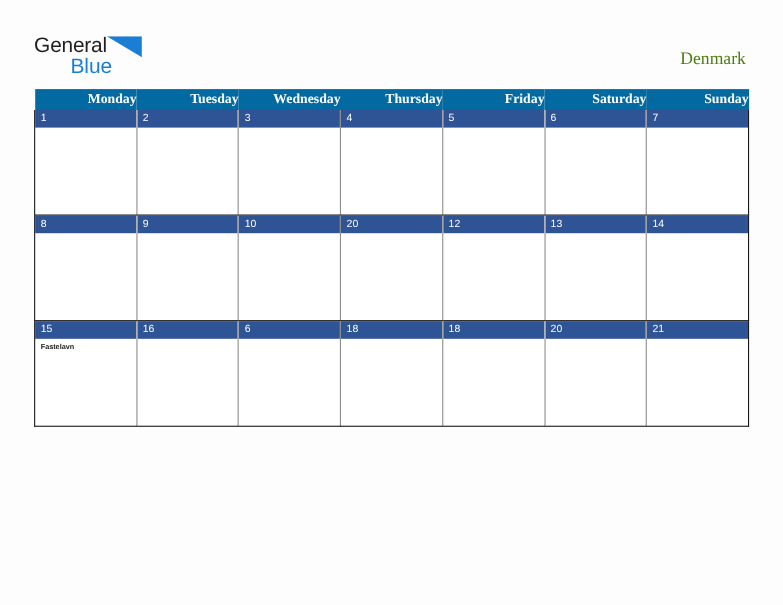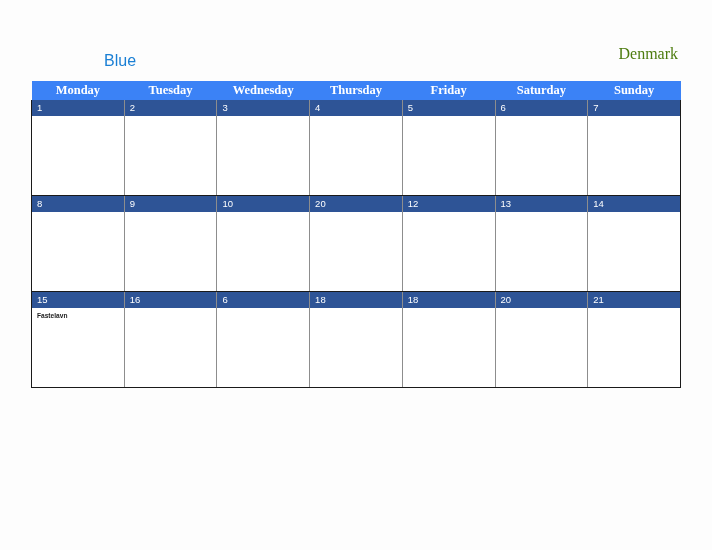--- a/index.html
+++ b/index.html
@@ -48,25 +48,24 @@
     display: inline-block;
     vertical-align: top;
     margin-top: 2px;
     margin-left: 0px;
   }
   .logo-row2 {
     position: absolute;
     left: 33px;
     top: 19px;
     font-family: "Liberation Sans", sans-serif;
-    font-size: 16px;
+    font-size: 19px;
     color: #1a7fd4;
     line-height: 22px;
     white-space: nowrap;
-    margin-left: 40px;
   }
   .cal-title {
     position: absolute;
     left: 0;
     top: 26px;
     width: 712px;
     text-align: center;
     font-family: "Liberation Serif", serif;
     font-size: 37px;
     font-weight: 400;
@@ -85,28 +84,28 @@
   
   .calendar {
     position: absolute;
     left: 31px;
     top: 81px;
     width: 650px;
     border-collapse: collapse;
     table-layout: fixed;
   }
   .calendar th {
-    background: #3b82f6;
+    background: #0369a1;
     color: #ffffff;
     font-family: "Liberation Serif", serif;
     font-size: 12.5px;
     font-weight: bold;
     height: 19px;
     padding: 0;
-    text-align: center;
+    text-align: right;
     border: none;
   }
   .calendar td {
     padding: 0;
     vertical-align: top;
     width: 92.85px;
     height: 95px;
     border-left: 1px solid #8d8d8d;
     border-right: 1px solid #8d8d8d;
     border-bottom: 1px solid #1a1a1a;
@@ -141,20 +140,25 @@
     display: block;
     margin-bottom: 1px;
   }
 </style>
 </head>
 <body>
 
 <div class="header">
 
   <div class="logo">
+    <div class="logo-row1">
+      <span class="logo-general">General</span><span class="logo-triangle"><svg width="32" height="19" viewBox="0 0 32 19">
+            <polygon points="0,0 32,0 32,19" fill="#1a7fd4"></polygon>
+          </svg></span>
+    </div>
     <div class="logo-row2">Blue</div>
   </div>
 
 
   <div class="country">Denmark</div>
 </div>
 
 <table class="calendar">
   <thead>
     <tr>

